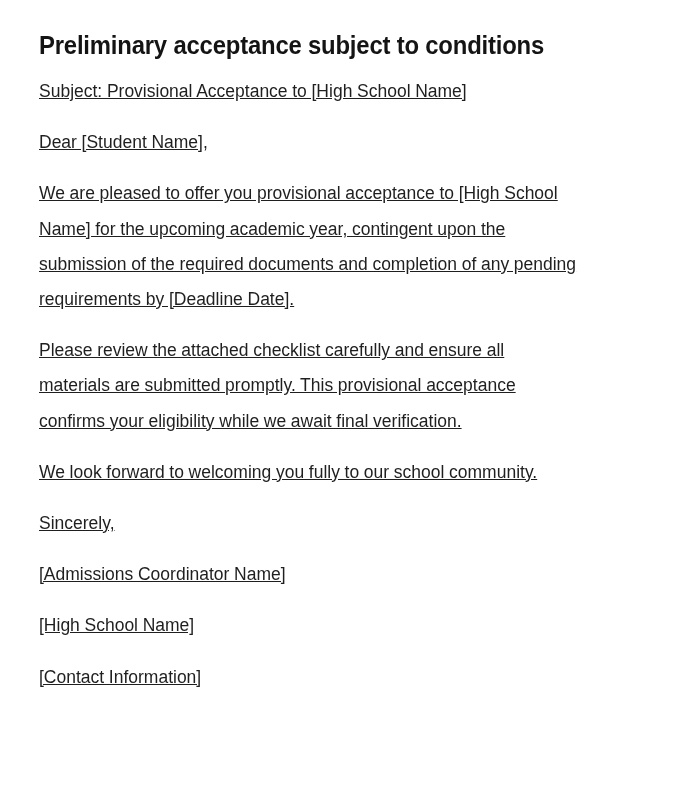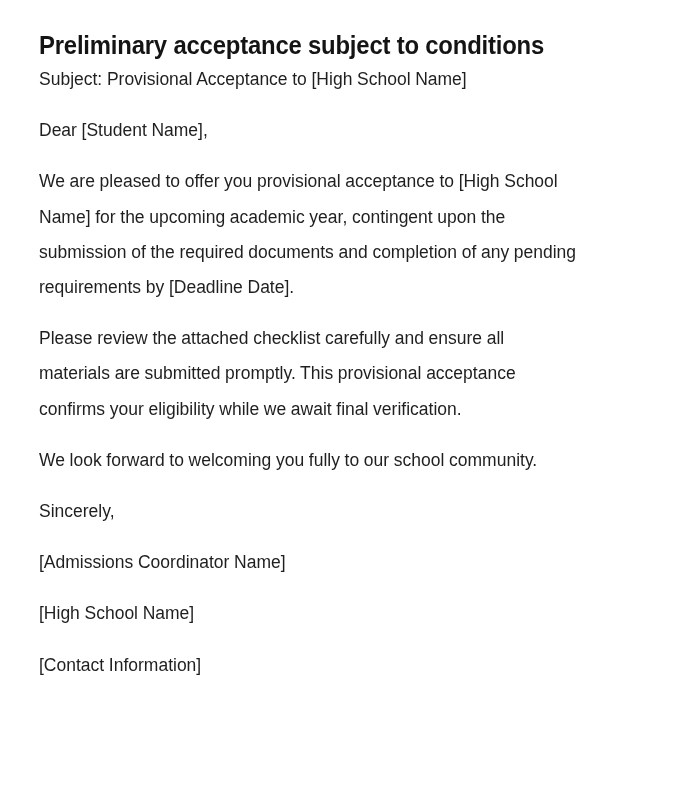--- a/index.html
+++ b/index.html
@@ -29,21 +29,22 @@
     line-height: 31px;
     letter-spacing: -0.2px;
     margin: 0 0 0 0;
     padding-top: 8px;
     color: #141414;
     transform: scaleX(0.955);
     transform-origin: left center;
     white-space: nowrap;
   }
   .body-block {
-    margin-top: 1px;
+    margin-top: 13px;
+    text-decoration: underline;
   }
   p.para {
     font-size: 18px;
     line-height: 35.2px;
     margin: 0 0 16px 0;
     color: #1f1f1f;
     max-width: 601px;
     transform: scaleX(0.972);
     transform-origin: left top;
     word-spacing: -0.2px;

